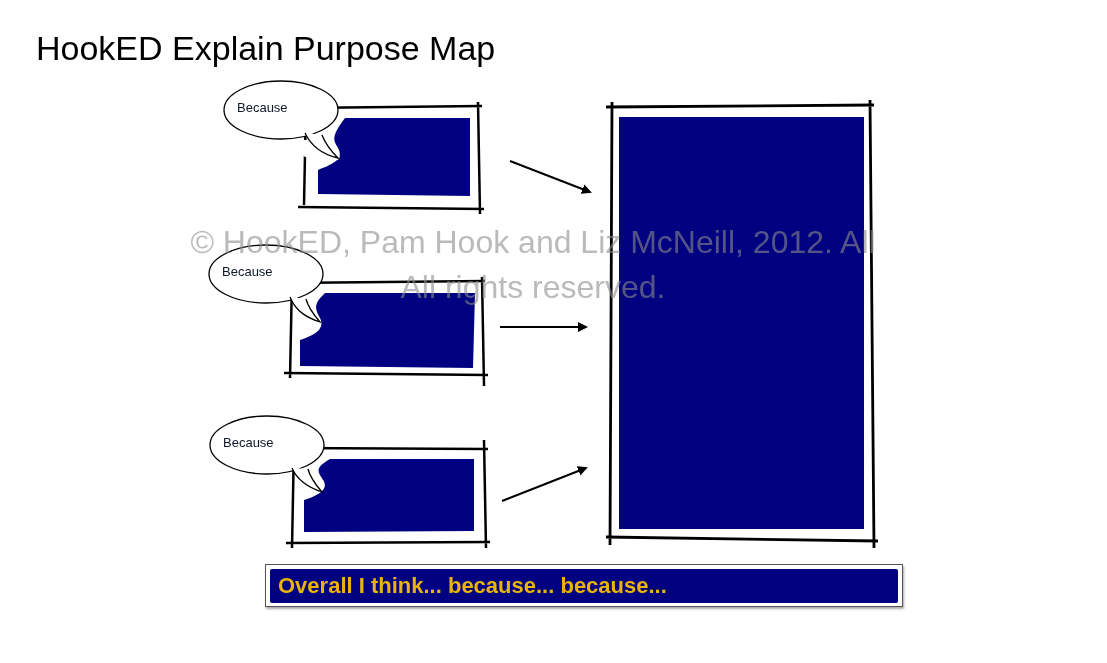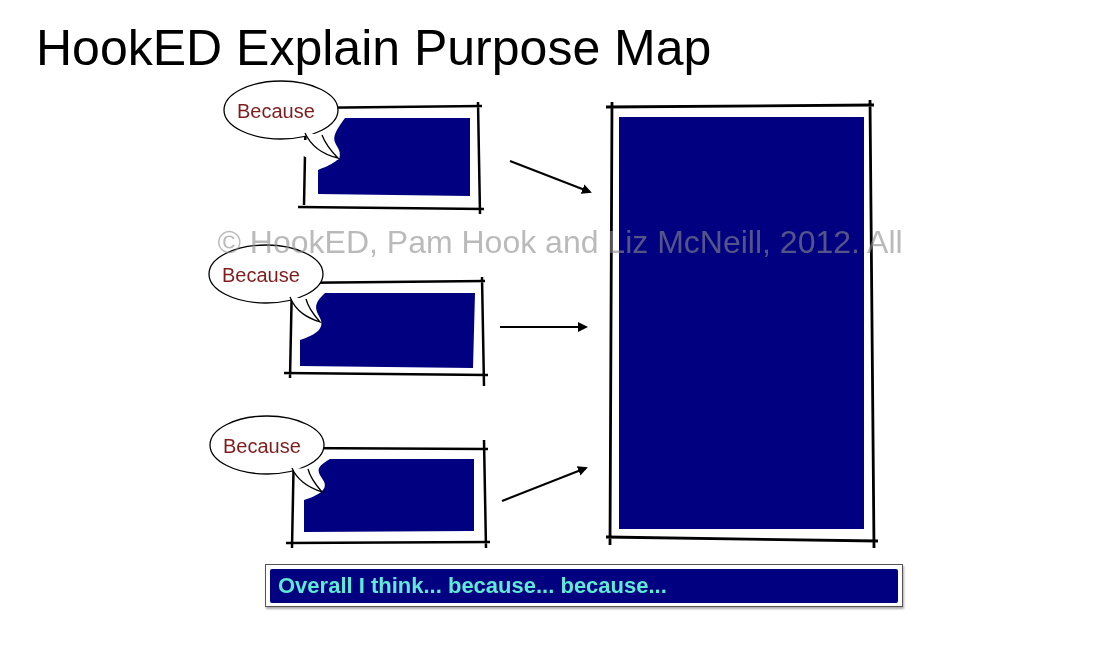--- a/index.html
+++ b/index.html
@@ -1,28 +1,28 @@
 <!DOCTYPE html>
 <html><head>
   <meta charset="utf-8">
   <style>
     html, body { margin: 0; padding: 0; background: #ffffff; }
     body { width: 1107px; height: 663px; position: relative; overflow: hidden;
            font-family: "Liberation Sans", sans-serif; }
-    .title { position: absolute; left: 36px; top: 18px; font-size: 50px;
+    .title { position: absolute; left: 36px; top: 18px; font-size: 34px;
              color: #000000; line-height: 60px; white-space: nowrap; }
     svg.canvas { position: absolute; left: 0; top: 0; }
-    .bubble-label { position: absolute; font-size: 20px; color: #7f1d1d; white-space: nowrap; }
+    .bubble-label { position: absolute; font-size: 13px; color: #0f172a; white-space: nowrap; }
     .summary { position: absolute; left: 270px; top: 569px; width: 628px; height: 34px;
-               background: #000080; color: #5eead4; font-weight: bold; font-size: 22px;
+               background: #000080; color: #eab308; font-weight: bold; font-size: 22px;
                line-height: 34px; padding-left: 8px; box-sizing: border-box;
                border-radius: 2px; }
     .summary-frame { position: absolute; left: 265px; top: 564px; width: 638px; height: 43px;
                border: 1px solid #555; box-shadow: 1px 2px 2px #aaa; box-sizing: border-box; }
-    .watermark { position: absolute; left: 120px; top: 220px; width: 880px;
+    .watermark { position: absolute; left: 93px; top: 220px; width: 880px;
                  text-align: center; font-size: 32px; line-height: 44.5px;
                  color: rgba(140,140,140,0.6); pointer-events: none; }
     .watermark div { white-space: nowrap; }
   </style>
 </head>
 <body>
 
 <div class="title">HookED Explain Purpose Map</div>
 
 <svg class="canvas" width="1107" height="663" viewBox="0 0 1107 663">
@@ -66,13 +66,14 @@
 
 <div class="bubble-label" style="left:237px; top:100px;">Because</div>
 <div class="bubble-label" style="left:222px; top:264px;">Because</div>
 <div class="bubble-label" style="left:223px; top:435px;">Because</div>
 
 <div class="summary-frame"></div>
 <div class="summary">Overall I think... because... because...</div>
 
 <div class="watermark">
   <div>© HookED, Pam Hook and Liz McNeill, 2012.  All</div>
+  <div>All rights reserved.</div>
 </div>
 
 </body></html>

